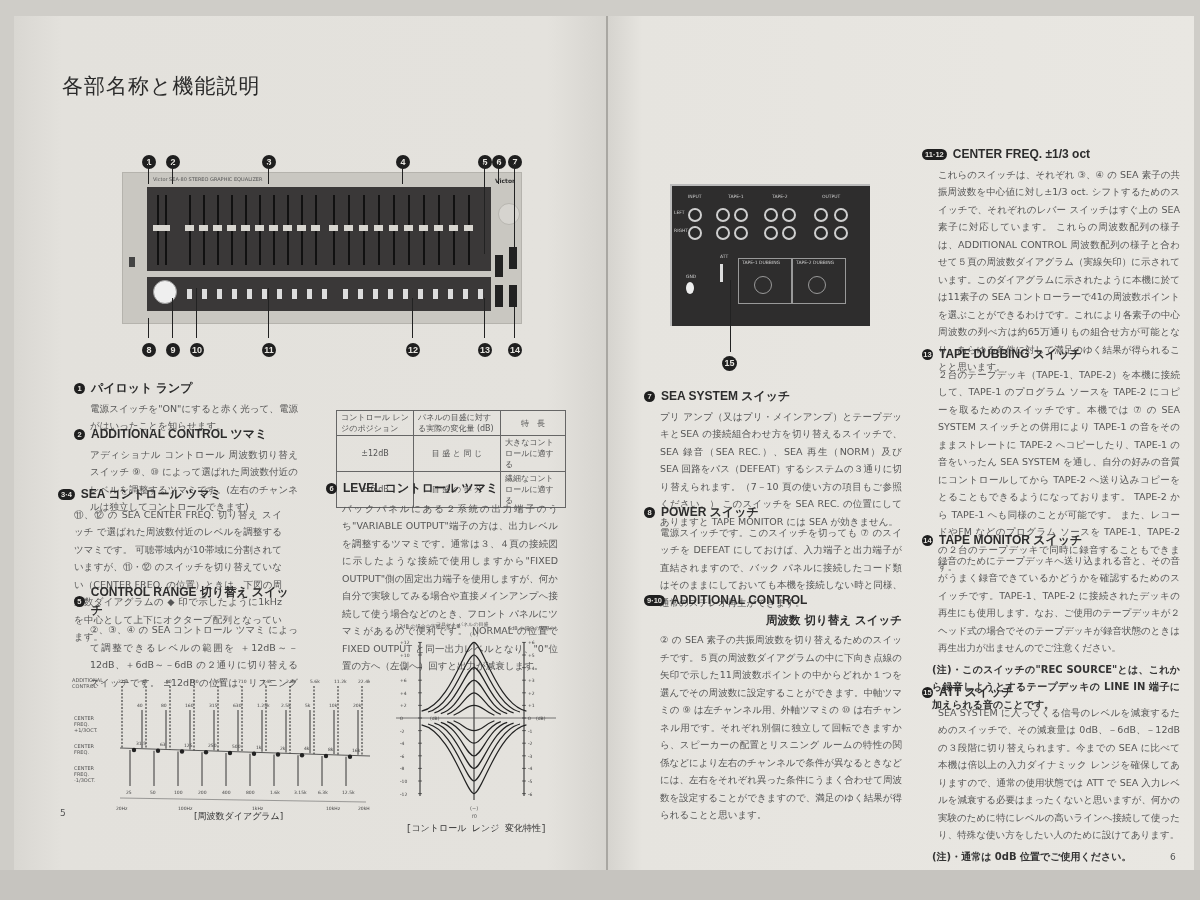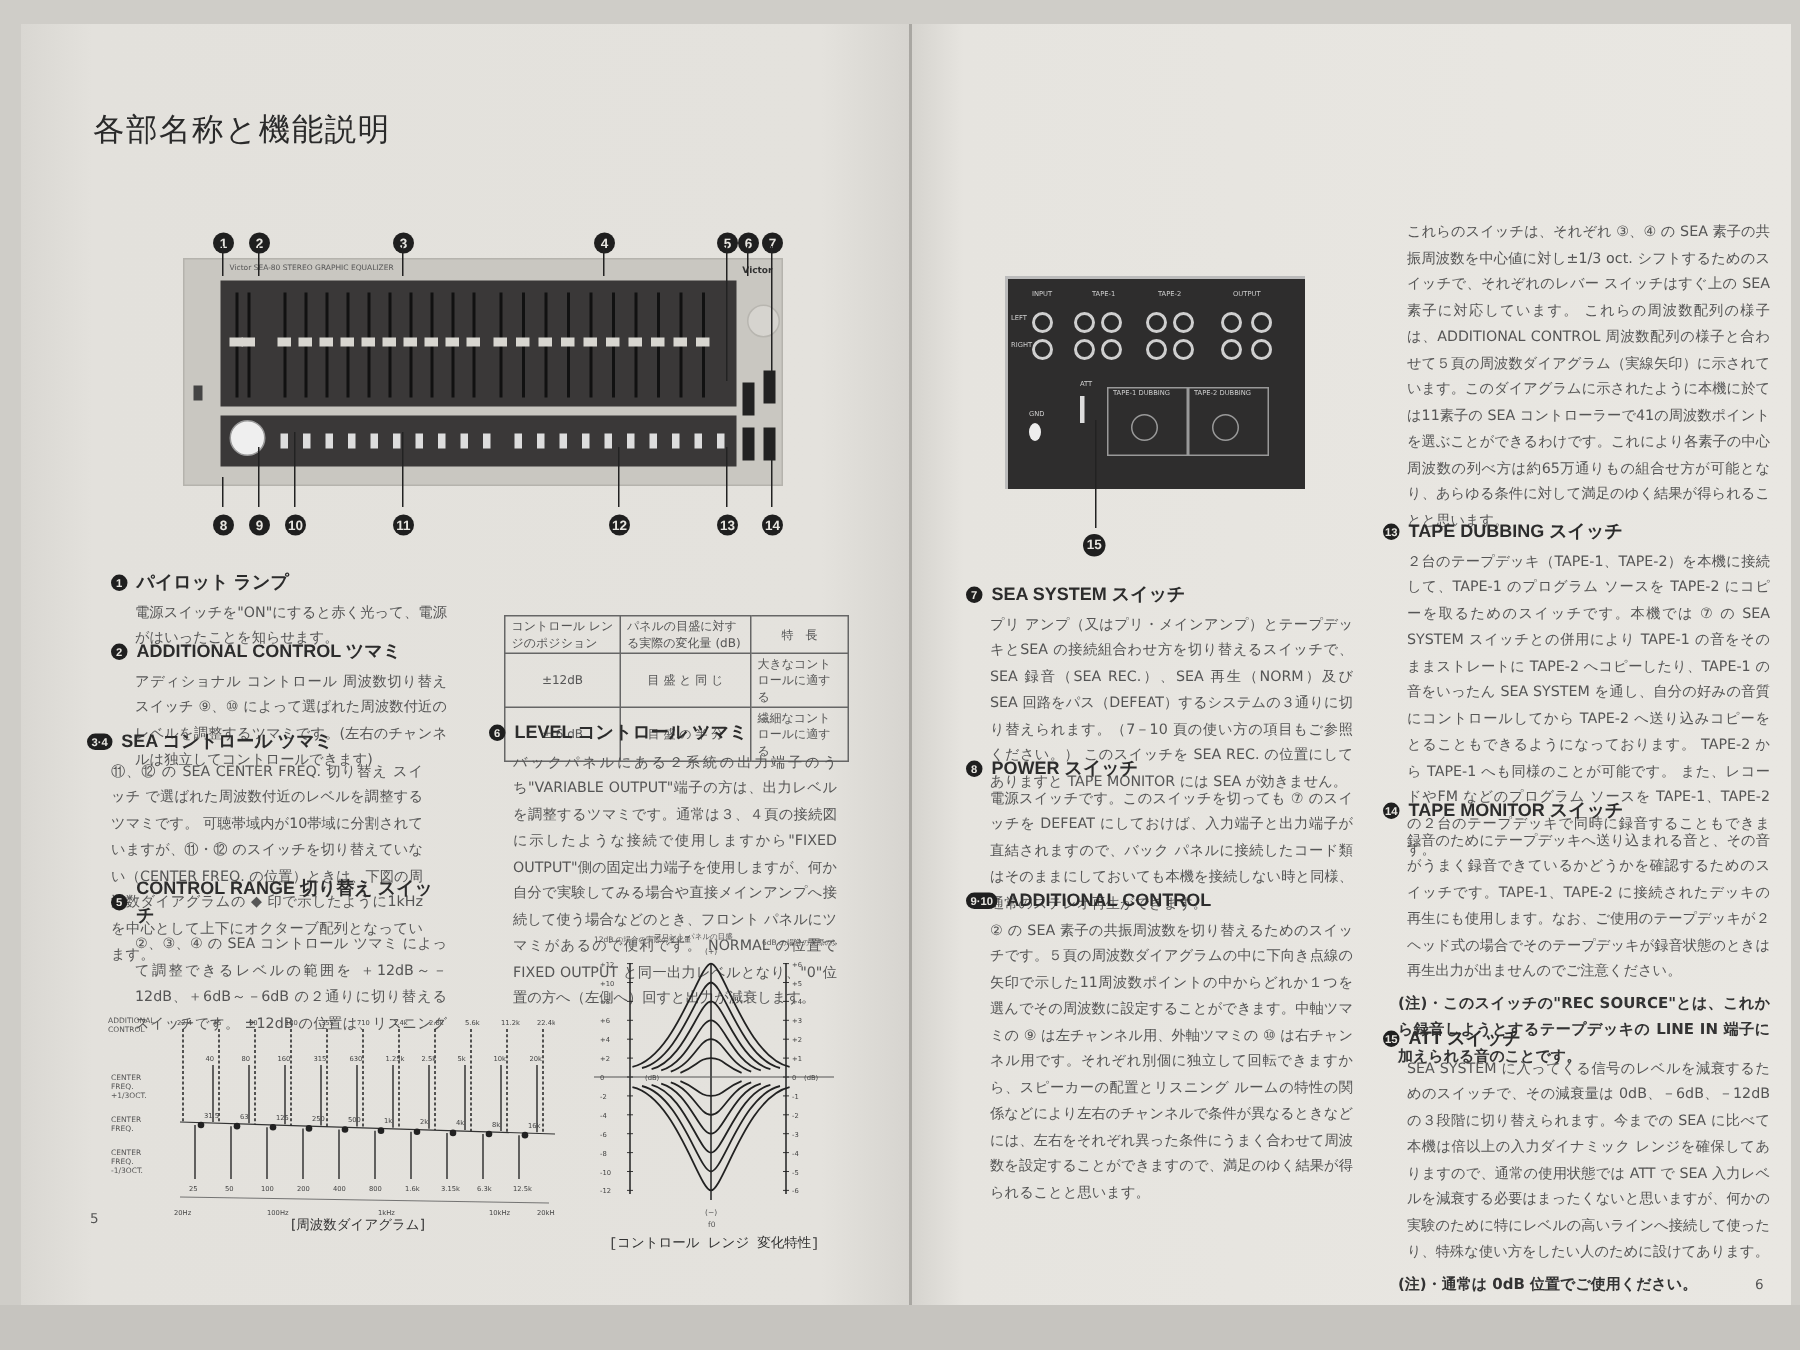--- a/index.html
+++ b/index.html
@@ -465,24 +465,29 @@
       <span>POWER スイッチ</span>
     </div>
   <p>電源スイッチです。このスイッチを切っても ⑦ のスイッチを DEFEAT にしておけば、入力端子と出力端子が直結されますので、バック パネルに接続したコード類はそのままにしておいても本機を接続しない時と同様、通常のステレオ再生ができます。</p>
 </div>
 
 <div class="sec" style="left:644px;top:592px;width:258px;">
   <div class="head">
       <span class="badge" style="width:auto;padding:0 3px;border-radius:6px;">9·10</span>
       <span>ADDITIONAL CONTROL</span>
     </div>
+  <div class="sub">周波数 切り替え スイッチ</div>
   <p>② の SEA 素子の共振周波数を切り替えるためのスイッチです。５頁の周波数ダイアグラムの中に下向き点線の矢印で示した11周波数ポイントの中からどれか１つを選んでその周波数に設定することができます。中軸ツマミの ⑨ は左チャンネル用、外軸ツマミの ⑩ は右チャンネル用です。それぞれ別個に独立して回転できますから、スピーカーの配置とリスニング ルームの特性の関係などにより左右のチャンネルで条件が異なるときなどには、左右をそれぞれ異った条件にうまく合わせて周波数を設定することができますので、満足のゆく結果が得られることと思います。</p>
 </div>
 
 <div class="sec" style="left:922px;top:146px;width:258px;">
+  <div class="head">
+      <span class="badge" style="width:auto;padding:0 3px;border-radius:6px;">11·12</span>
+      <span>CENTER FREQ. ±1/3 oct</span>
+    </div>
   <p>これらのスイッチは、それぞれ ③、④ の SEA 素子の共振周波数を中心値に対し±1/3 oct. シフトするためのスイッチで、それぞれのレバー スイッチはすぐ上の SEA 素子に対応しています。 これらの周波数配列の様子は、ADDITIONAL CONTROL 周波数配列の様子と合わせて５頁の周波数ダイアグラム（実線矢印）に示されています。このダイアグラムに示されたように本機に於ては11素子の SEA コントローラーで41の周波数ポイントを選ぶことができるわけです。これにより各素子の中心周波数の列べ方は約65万通りもの組合せ方が可能となり、あらゆる条件に対して満足のゆく結果が得られることと思います。</p>
 </div>
 
 <div class="sec" style="left:922px;top:346px;width:258px;">
   <div class="head">
       <span class="badge">13</span>
       <span>TAPE DUBBING スイッチ</span>
     </div>
   <p>２台のテープデッキ（TAPE-1、TAPE-2）を本機に接続して、TAPE-1 のプログラム ソースを TAPE-2 にコピーを取るためのスイッチです。本機では ⑦ の SEA SYSTEM スイッチとの併用により TAPE-1 の音をそのままストレートに TAPE-2 へコピーしたり、TAPE-1 の音をいったん SEA SYSTEM を通し、自分の好みの音質にコントロールしてから TAPE-2 へ送り込みコピーをとることもできるようになっております。 TAPE-2 から TAPE-1 へも同様のことが可能です。 また、レコードやFM などのプログラム ソースを TAPE-1、TAPE-2 の２台のテープデッキで同時に録音することもできます。</p>
 </div>

